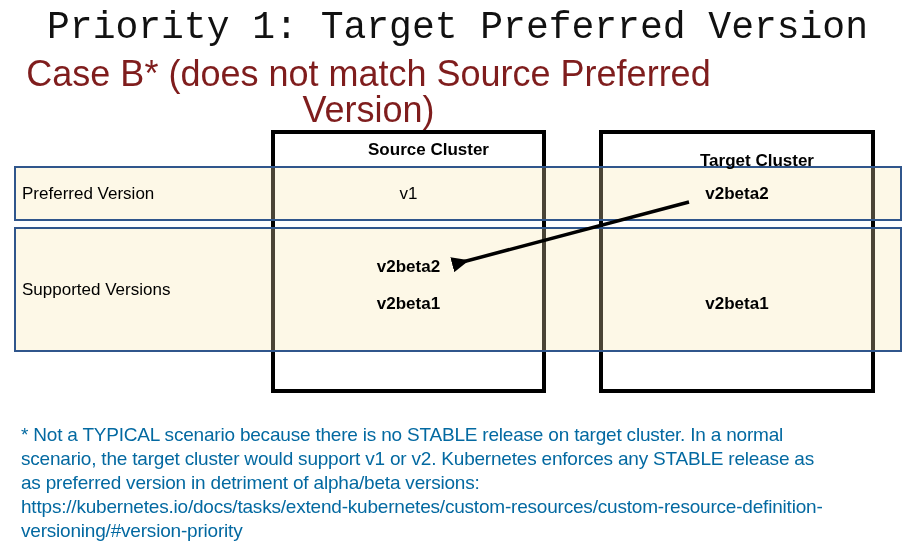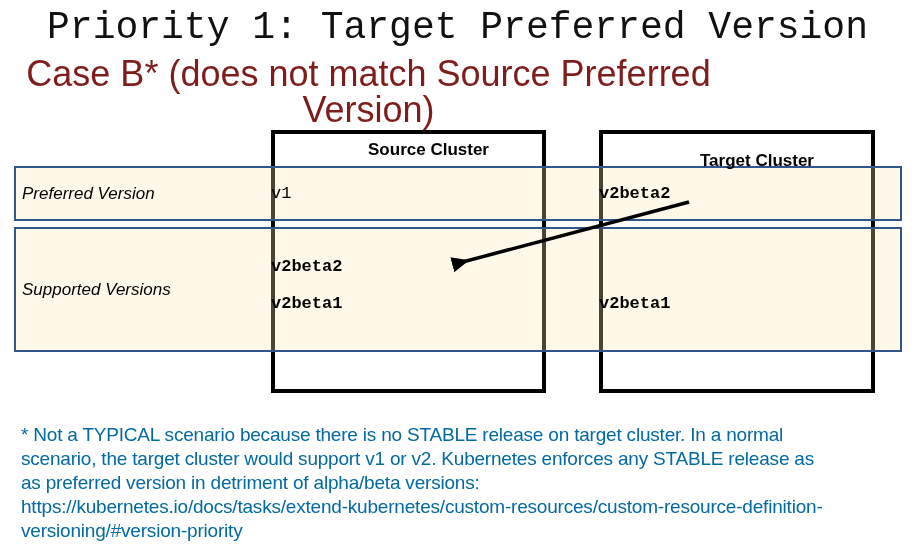--- a/index.html
+++ b/index.html
@@ -79,30 +79,30 @@
   .thru-b { left: 526px; }
   .thru-c { left: 583px; }
   .thru-d { left: 855px; }
 
   .row-label {
     left: 22px;
     font-size: 17px;
     color: #000000;
     z-index: 4;
     white-space: nowrap;
-    font-style: italic;
   }
   .lbl-preferred { top: 166px; height: 55px; line-height: 55px; }
   .lbl-supported { top: 227px; height: 97px; line-height: 125px; }
 
   .cell {
+    text-align: center;
     font-size: 17px;
     color: #000000;
     z-index: 4;
-    height: 20px; line-height: 20px; font-family: Liberation Mono, monospace;
+    height: 20px; line-height: 20px;
   }
   .cell.bold { font-weight: bold; }
   .col-source { left: 271px; width: 275px; }
   .col-target { left: 599px; width: 276px; }
   .row-pref-y  { top: 184px; }
   .row-supp-y1 { top: 257px; }
   .row-supp-y2 { top: 294px; }
 
   .arrow-layer {
     left: 0; top: 0; width: 915px; height: 547px;

